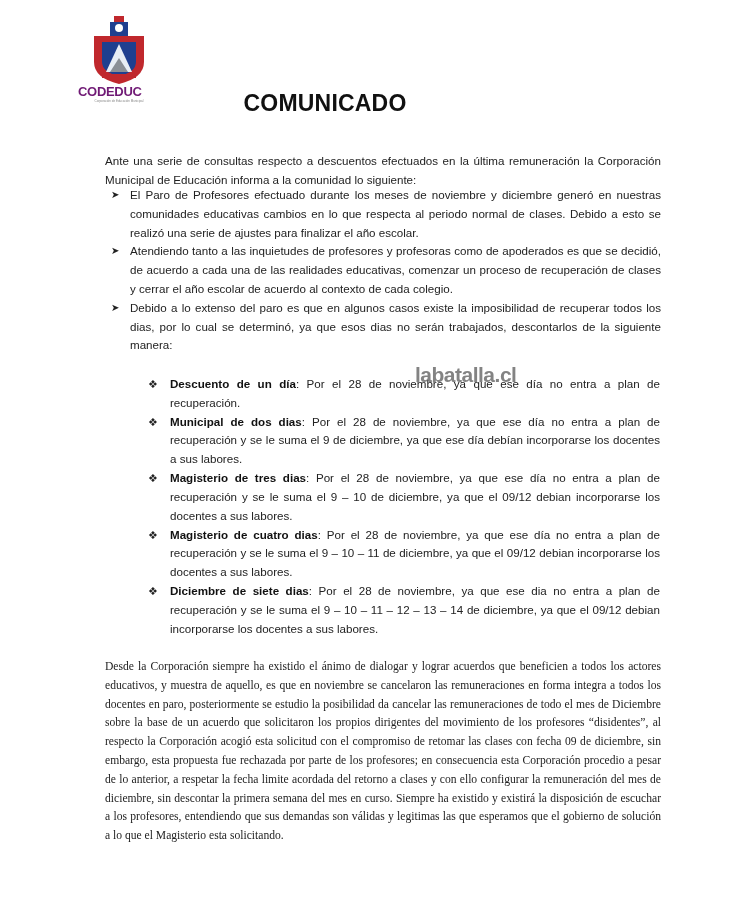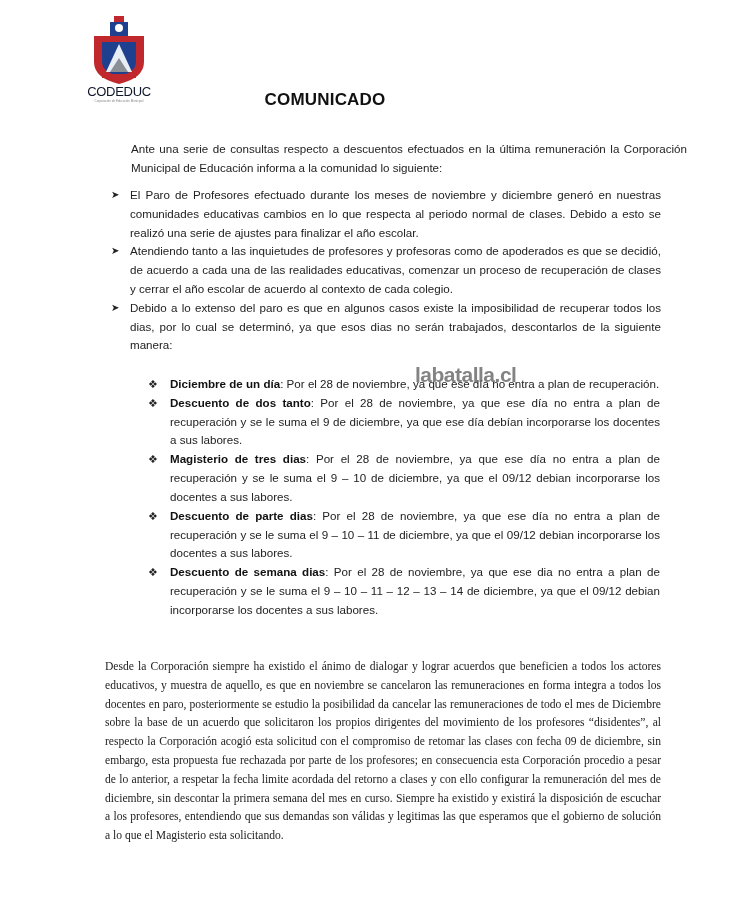--- a/index.html
+++ b/index.html
@@ -3,36 +3,36 @@
 <meta charset="utf-8">
 <style>
   html, body { margin: 0; padding: 0; background: #ffffff; }
   body {
     width: 750px; height: 904px; position: relative; overflow: hidden;
     font-family: "Liberation Sans", sans-serif; color: #1a1a1a;
   }
   .logo { position: absolute; left: 78px; top: 14px; width: 82px; height: 92px; }
   .logo svg { position: absolute; left: 10px; top: 0; }
   .logo-text {
-    position: absolute; left: 0; top: 70px; width: 82px; text-align: center;
-    font-weight: normal; font-size: 13px; color: #0f172a; letter-spacing: -0.3px;
+    position: absolute; left: 0; top: 70px; width: 82px; 
+    font-weight: bold; font-size: 13px; color: #701a75; letter-spacing: -0.3px;
   }
   .logo-sub {
     position: absolute; left: 2px; top: 85px; width: 78px; text-align: center;
     font-size: 3px; color: #888;
   }
   .title {
     position: absolute; left: 0; width: 650px; top: 90px; text-align: center;
-    font-weight: bold; font-size: 17px; letter-spacing: 0.2px; color: #111;
+    font-weight: bold; font-size: 23px; letter-spacing: 0.2px; color: #111;
   }
   .para {
     position: absolute; left: 105px; width: 556px;
     font-size: 11.6px; line-height: 18.8px; text-align: justify; color: #222;
   }
-  .intro { top: 140px; margin-left: 26px; }
+  .intro { top: 152px; }
   .bullets { position: absolute; left: 105px; width: 556px; top: 186px; margin: 0; padding: 0; list-style: none; }
   .bullets li { position: relative; padding-left: 25px; font-size: 11.6px; line-height: 18.8px; text-align: justify; color: #222; margin: 0; }
   .bullets li .arrow { position: absolute; left: 6px; top: 0; font-size: 10px; }
   .discounts { position: absolute; left: 148px; width: 512px; top: 375px; margin: 0; padding: 0; list-style: none; }
   .discounts li { position: relative; padding-left: 22px; font-size: 11.6px; line-height: 18.8px; text-align: justify; color: #222; margin: 0 0 0.1px 0; }
   .discounts li .diamond { position: absolute; left: 0; top: 0; font-size: 11px; }
   .discounts li b { font-weight: bold; color: #111; }
   .closing { top: 658px; font-family: Liberation Serif, serif; }
   .watermark {
     position: absolute; left: 415px; top: 363px; font-size: 21px; font-weight: bold;
@@ -72,35 +72,35 @@
   </li>
   <li>
     <span class="arrow">➤</span>
     <span>Debido a lo extenso del paro es que en algunos casos existe la imposibilidad de recuperar todos los dias, por lo cual se determinó, ya que esos dias no serán trabajados, descontarlos de la siguiente manera:</span>
   </li>
 </ul>
 
 <ul class="discounts">
   <li>
     <span class="diamond">❖</span>
-    <b>Diciembre de un día</b><span>: Por el 28 de noviembre, ya que ese día no entra a plan de recuperación.</span>
+    <b>Descuento de un día</b><span>: Por el 28 de noviembre, ya que ese día no entra a plan de recuperación.</span>
   </li>
   <li>
     <span class="diamond">❖</span>
-    <b>Descuento de dos tanto</b><span>: Por el 28 de noviembre, ya que ese día no entra a plan de recuperación y se le suma el 9 de diciembre, ya que ese día debían incorporarse los docentes a sus labores.</span>
+    <b>Municipal de dos dias</b><span>: Por el 28 de noviembre, ya que ese día no entra a plan de recuperación y se le suma el 9 de diciembre, ya que ese día debían incorporarse los docentes a sus labores.</span>
   </li>
   <li>
     <span class="diamond">❖</span>
     <b>Magisterio de tres dias</b><span>: Por el 28 de noviembre, ya que ese día no entra a plan de recuperación y se le suma el 9 – 10 de diciembre, ya que el 09/12 debian incorporarse los docentes a sus labores.</span>
   </li>
   <li>
     <span class="diamond">❖</span>
-    <b>Descuento de parte dias</b><span>: Por el 28 de noviembre, ya que ese día no entra a plan de recuperación y se le suma el 9 – 10 – 11 de diciembre, ya que el 09/12 debian incorporarse los docentes a sus labores.</span>
+    <b>Magisterio de cuatro dias</b><span>: Por el 28 de noviembre, ya que ese día no entra a plan de recuperación y se le suma el 9 – 10 – 11 de diciembre, ya que el 09/12 debian incorporarse los docentes a sus labores.</span>
   </li>
   <li>
     <span class="diamond">❖</span>
-    <b>Descuento de semana dias</b><span>: Por el 28 de noviembre, ya que ese dia no entra a plan de recuperación y se le suma el 9 – 10 – 11 – 12 – 13 – 14 de diciembre, ya que el 09/12 debian incorporarse los docentes a sus labores.</span>
+    <b>Diciembre de siete dias</b><span>: Por el 28 de noviembre, ya que ese dia no entra a plan de recuperación y se le suma el 9 – 10 – 11 – 12 – 13 – 14 de diciembre, ya que el 09/12 debian incorporarse los docentes a sus labores.</span>
   </li>
 </ul>
 
 <div class="para closing">Desde la Corporación siempre ha existido el ánimo de dialogar y lograr acuerdos que beneficien a todos los actores educativos, y muestra de aquello, es que en noviembre se cancelaron las remuneraciones en forma integra a todos los docentes en paro, posteriormente se estudio la posibilidad da cancelar las remuneraciones de todo el mes de Diciembre sobre la base de un acuerdo que solicitaron los propios dirigentes del movimiento de los profesores “disidentes”, al respecto la Corporación acogió  esta solicitud con el compromiso de retomar las clases con fecha 09 de diciembre, sin embargo, esta propuesta fue rechazada por parte de los profesores; en consecuencia esta Corporación procedio a pesar de lo anterior, a respetar la fecha limite acordada del retorno a clases y con ello configurar la remuneración del mes de diciembre, sin descontar la primera semana del mes en curso. Siempre ha existido y existirá la disposición de escuchar a los profesores, entendiendo que sus demandas son válidas y legitimas las que esperamos que el gobierno de solución a lo que el Magisterio esta solicitando.</div>
 
 <div class="watermark">labatalla.cl</div>
 
 </body></html>

